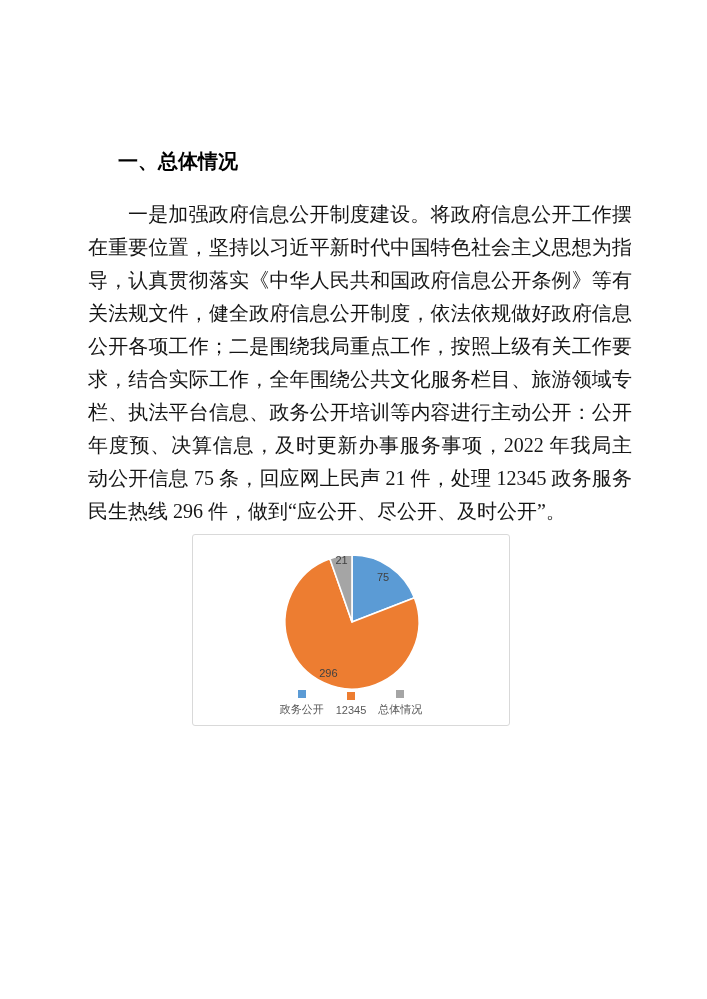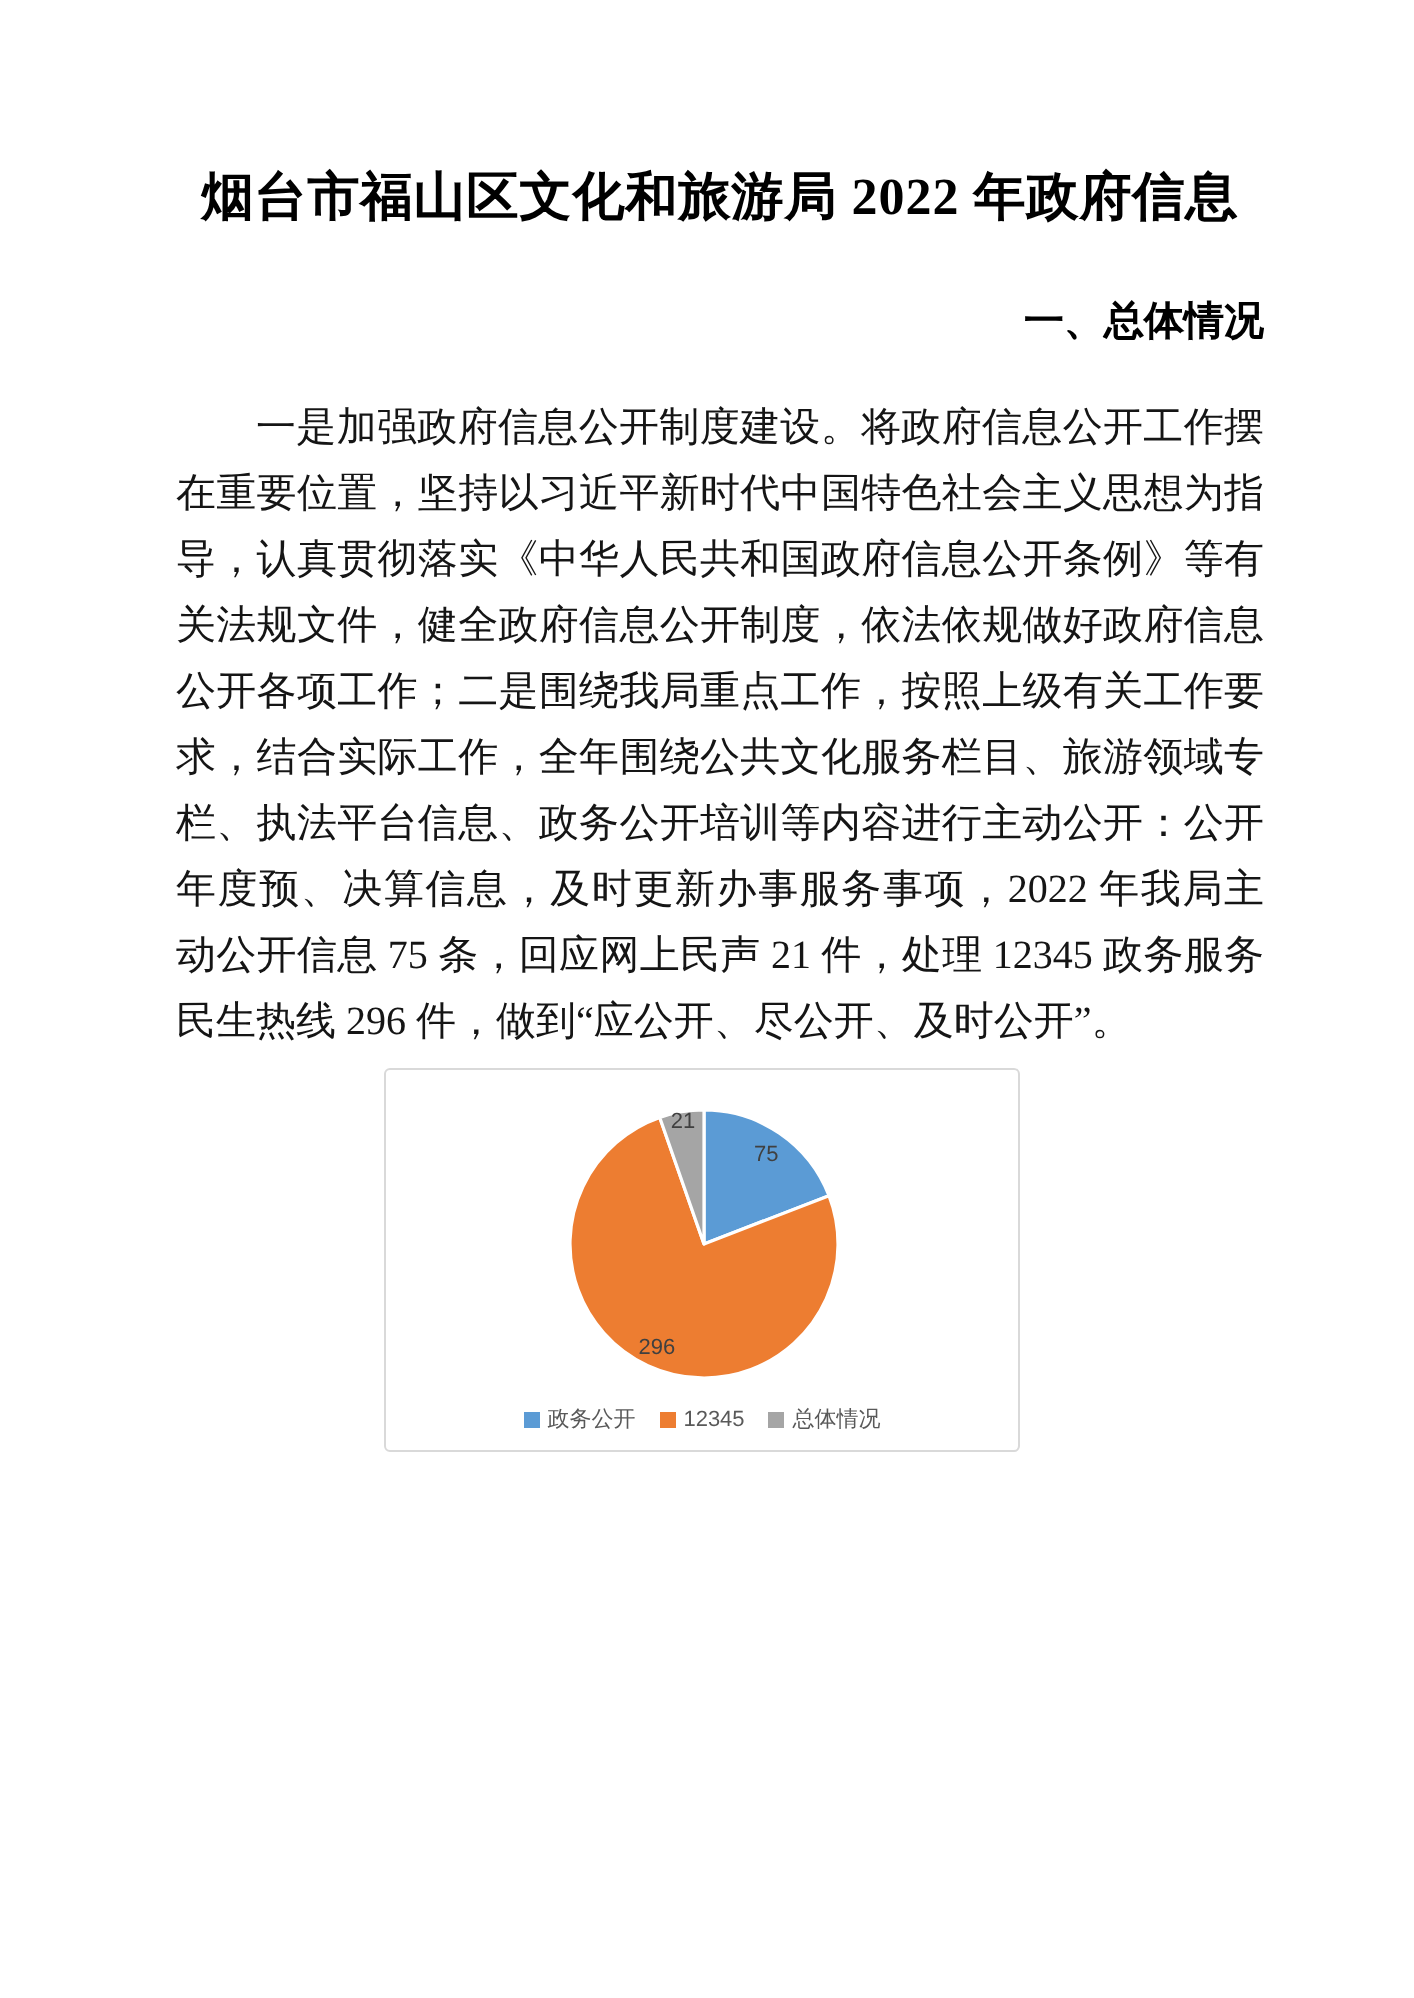--- a/index.html
+++ b/index.html
@@ -28,21 +28,20 @@
     color: #000000;
   }
   .section-heading {
     margin: 0 0 22px 0;
     padding-left: 30px;
     font-family: "Liberation Sans", sans-serif;
     font-size: 20px;
     line-height: 30px;
     font-weight: bold;
     color: #000000;
-    text-align: right;
   }
   .body-text p {
     margin: 0;
     font-size: 20px;
     line-height: 33px;
     text-indent: 2em;
     text-align: justify;
     color: #151515;
   }
   .chart-box {
@@ -67,33 +66,34 @@
     gap: 12px;
     font-family: "Liberation Sans", sans-serif;
     font-size: 11px;
     color: #595959;
   }
   .legend-item {
     display: inline-flex;
     align-items: center;
     gap: 4px;
     white-space: nowrap;
+    flex-direction: column;
   }
   .swatch {
     display: inline-block;
     width: 8px;
     height: 8px;
   }
 </style>
 </head>
 <body>
 
 <div class="page">
 
-  <h1 class="doc-title"><span>烟台市福山区文化和旅游局 2022 年政府信息</span><br></h1>
+  <h1 class="doc-title"><br></h1>
 
   <h2 class="section-heading">一、总体情况</h2>
 
   <div class="body-text">
     <p>一是加强政府信息公开制度建设。将政府信息公开工作摆在重要位置，坚持以习近平新时代中国特色社会主义思想为指导，认真贯彻落实《中华人民共和国政府信息公开条例》等有关法规文件，健全政府信息公开制度，依法依规做好政府信息公开各项工作；二是围绕我局重点工作，按照上级有关工作要求，结合实际工作，全年围绕公共文化服务栏目、旅游领域专栏、执法平台信息、政务公开培训等内容进行主动公开：公开年度预、决算信息，及时更新办事服务事项，2022 年我局主动公开信息 75 条，回应网上民声 21 件，处理 12345 政务服务民生热线 296 件，做到“应公开、尽公开、及时公开”。</p>
   </div>
 
   <div class="chart-box" style="border-color: rgb(217, 217, 217);">
     <svg width="316" height="164" viewBox="0 0 316 164">
         <path d="M159,87 L159.00,20.00 A67,67 0 0 1 221.50,62.86 Z" fill="#5B9BD5" stroke="#ffffff" stroke-width="1.6" stroke-linejoin="round"></path>

